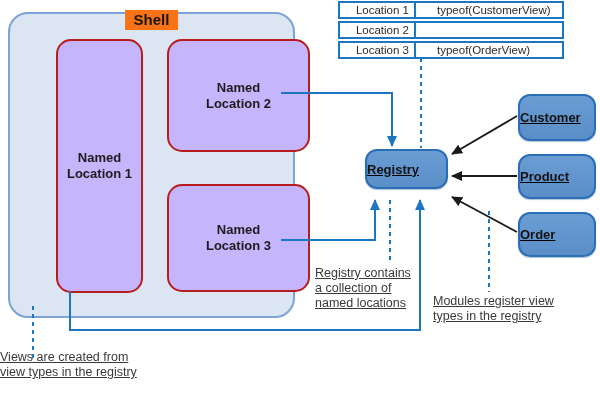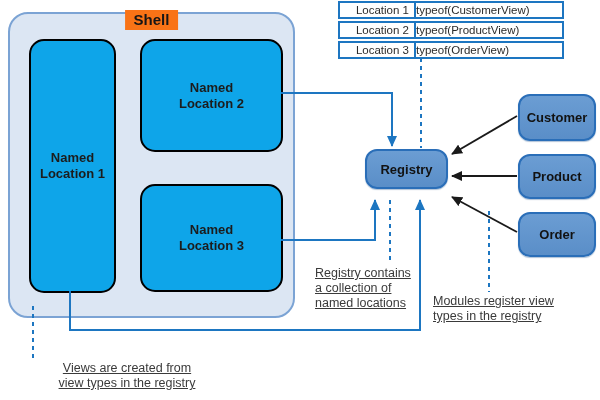--- a/index.html
+++ b/index.html
@@ -13,65 +13,66 @@
     background:#dce6f3;border:2px solid #7ba3d4;border-radius:20px;
     box-sizing:border-box;
   }
   .shell-title{
     position:absolute;left:50%;top:-4px;transform:translateX(-50%);
     background:#f97316;padding:0 9px;font-size:15px;font-weight:600;color:#161616;
     white-space:nowrap;line-height:20px;
   }
   
   .loc{
-    position:absolute;background:#0ea5e9;border:2px solid #000000;
+    position:absolute;background:#c4b5fd;border:2px solid #b91c1c;
     border-radius:15px;box-sizing:border-box;
-    display:flex;align-items:center;justify-content:center;
+    display:flex;align-items:center;justify-content:center;margin-left:27px;
   }
   .loc span{
     font-size:13px;font-weight:600;color:#1c1c1c;text-align:center;
     white-space:pre-line;line-height:16px;
   }
   .loc1{left:19px;top:25px;width:87px;height:254px;}
   .loc2{left:130px;top:25px;width:143px;height:113px;}
   .loc3{left:130px;top:170px;width:143px;height:108px;}
   
   .node{
     position:absolute;box-sizing:border-box;
     background:linear-gradient(180deg,#6b9dd3,#5a8ec8);
     border:2px solid #2a6eb8;border-radius:12px;
-    display:flex;align-items:center;justify-content:center;
+    display:flex;align-items:center;
     box-shadow:0 1px 1px rgba(30,80,140,.35);
+    text-decoration:underline;
   }
   .node span{font-size:13px;font-weight:600;color:#121212;white-space:nowrap;}
   .registry{left:365px;top:149px;width:83px;height:40px;}
   .mod-customer{left:518px;top:94px;width:78px;height:47px;}
   .mod-product{left:518px;top:154px;width:78px;height:45px;}
   .mod-order{left:518px;top:212px;width:78px;height:45px;}
   
   .mtable{position:absolute;left:338px;top:1px;width:226px;}
   .mrow{
     display:flex;height:18px;box-sizing:border-box;background:#fff;
     border:2px solid #1d76c1;margin-bottom:2px;
   }
   .mcell{
     font-size:11.5px;color:#2b2b2b;line-height:13px;box-sizing:border-box;
     overflow:hidden;white-space:nowrap;display:flex;align-items:center;
   }
   .mcell.key{width:76px;border-right:2px solid #1d76c1;justify-content:flex-end;padding-right:5px;}
-  .mcell.val{flex:1;justify-content:flex-start;padding-left:0;}
+  .mcell.val{flex:1;justify-content:flex-start;padding-left:21px;}
   
   .note{
     position:absolute;font-size:12.5px;color:#3a3a3a;line-height:15px;
     white-space:pre-line;
     text-decoration:underline;
   }
   .note-registry{left:315px;top:266px;width:115px;text-align:left;}
   .note-modules{left:433px;top:294px;width:140px;text-align:left;}
-  .note-views{left:0px;top:361px;width:158px;text-align:center;margin-left:48px;}
+  .note-views{left:0px;top:350px;width:158px;}
   
   #wires{position:absolute;left:0;top:0;width:600px;height:400px;pointer-events:none;}
 </style>
 </head>
 <body>
 
 <div id="canvas">
 
   <div class="shell">
     <div class="shell-title">Shell</div>
@@ -90,21 +91,20 @@
     </div>
   </div>
 
   <div class="mtable">
     <div class="mrow">
       <div class="mcell key">Location 1</div>
       <div class="mcell val">typeof(CustomerView)</div>
     </div>
     <div class="mrow">
       <div class="mcell key">Location 2</div>
-      <div class="mcell val">typeof(ProductView)</div>
     </div>
     <div class="mrow">
       <div class="mcell key">Location 3</div>
       <div class="mcell val">typeof(OrderView)</div>
     </div>
   </div>
 
   <div class="node registry">
     <span>Registry</span>
   </div>

